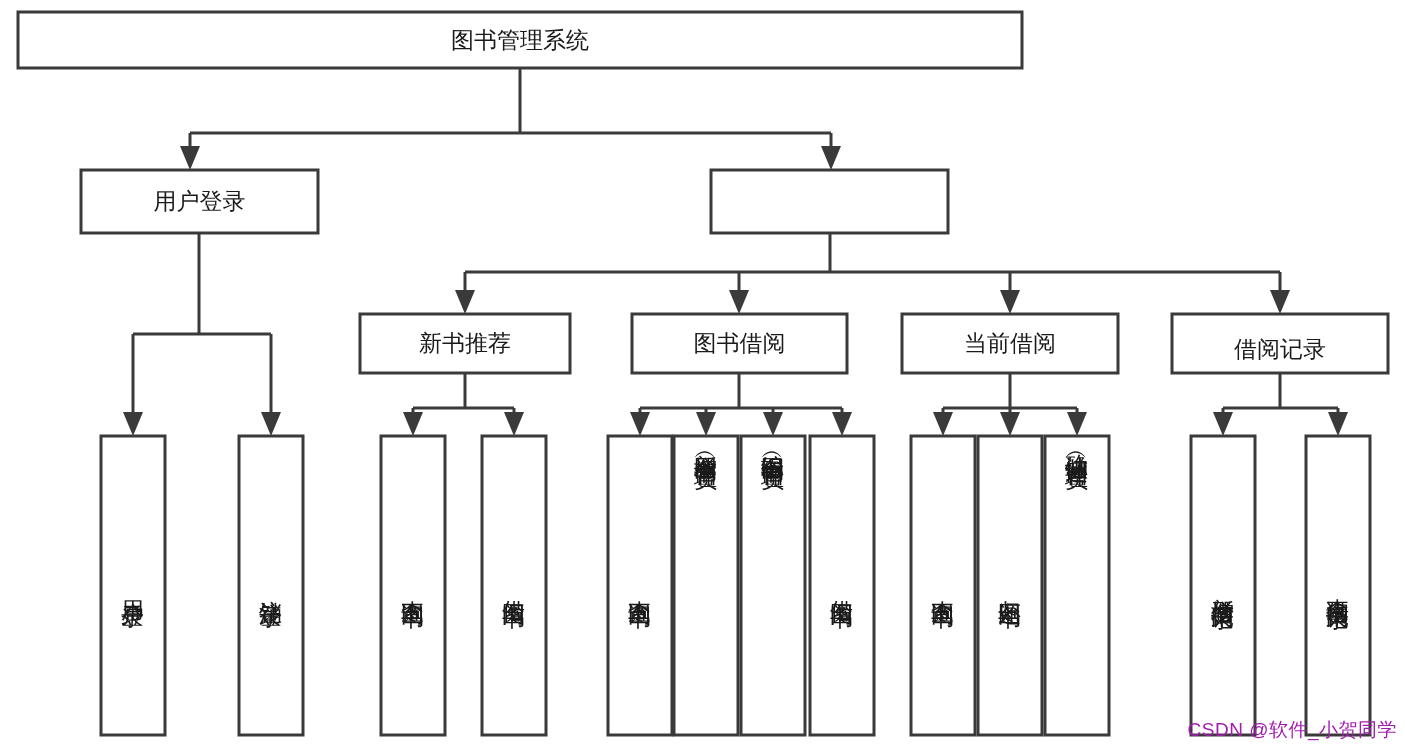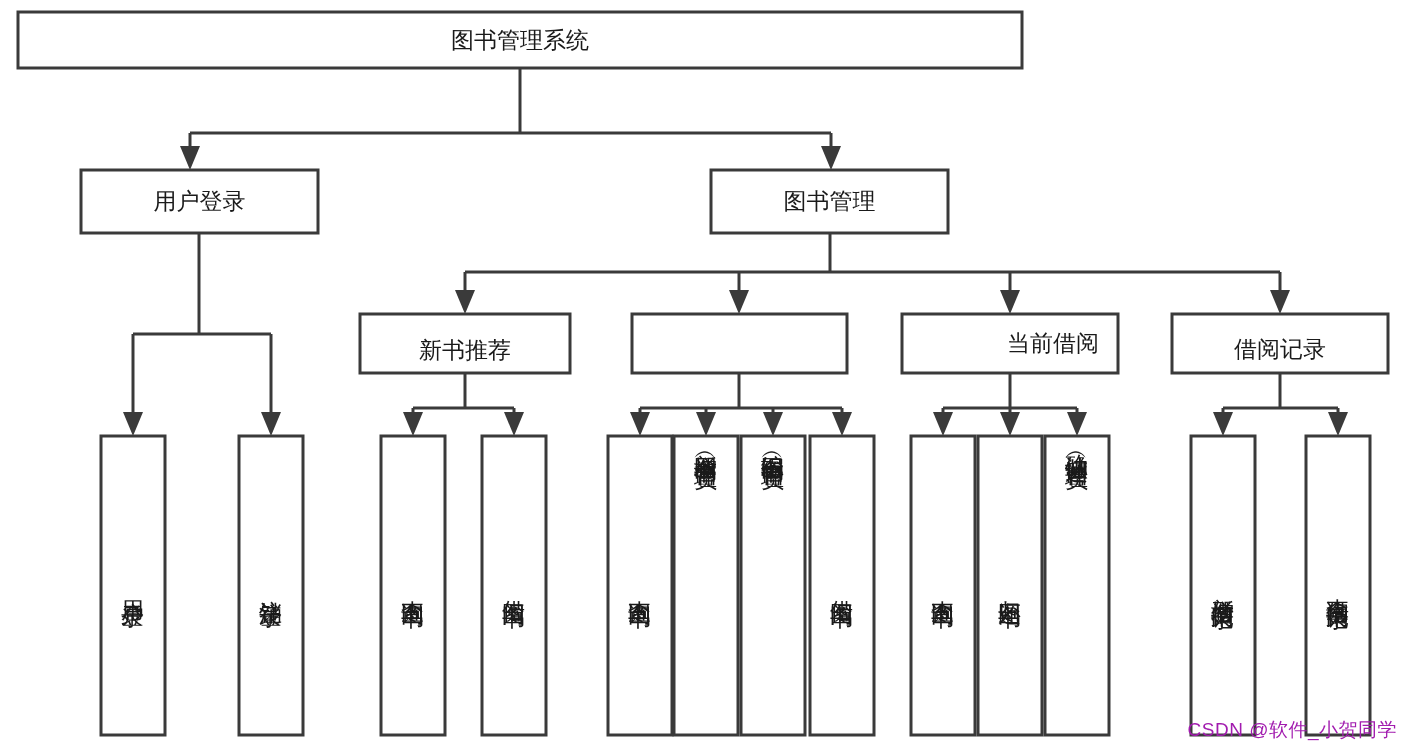--- a/index.html
+++ b/index.html
@@ -186,30 +186,30 @@
   </svg>
 
   <div class="horiz-text-wrap" style="left:18px; top:12px; width:1004px; height:56px;">
     <span class="horiz-text">图书管理系统</span>
   </div>
 
   <div class="horiz-text-wrap" style="left:81px; top:170px; width:237px; height:63px;">
     <span class="horiz-text">用户登录</span>
   </div>
 
-  <div class="horiz-text-wrap" style="left:711px; top:170px; width:237px; height:63px;">
-    <span class="horiz-text">图书管理</span>
-  </div>
-
-  <div class="horiz-text-wrap" style="left:360px; top:314px; width:210px; height:59px;margin-top:7px;">
+
+  <div class="horiz-text-wrap" style="left:360px; top:314px; width:210px; height:59px;">
     <span class="horiz-text">新书推荐</span>
   </div>
 
-
-  <div class="horiz-text-wrap" style="left:902px; top:314px; width:216px; height:59px;margin-left:43px;">
+  <div class="horiz-text-wrap" style="left:632px; top:314px; width:215px; height:59px;">
+    <span class="horiz-text">图书借阅</span>
+  </div>
+
+  <div class="horiz-text-wrap" style="left:902px; top:314px; width:216px; height:59px;">
     <span class="horiz-text">当前借阅</span>
   </div>
 
   <div class="horiz-text-wrap" style="left:1172px; top:320px; width:216px; height:59px;">
     <span class="horiz-text">借阅记录</span>
   </div>
 
   <div class="vert-text-wrap" style="left:101px; top:436px; width:64px; height:299px;">
     <span class="vert-text">用户登录</span>
   </div>

